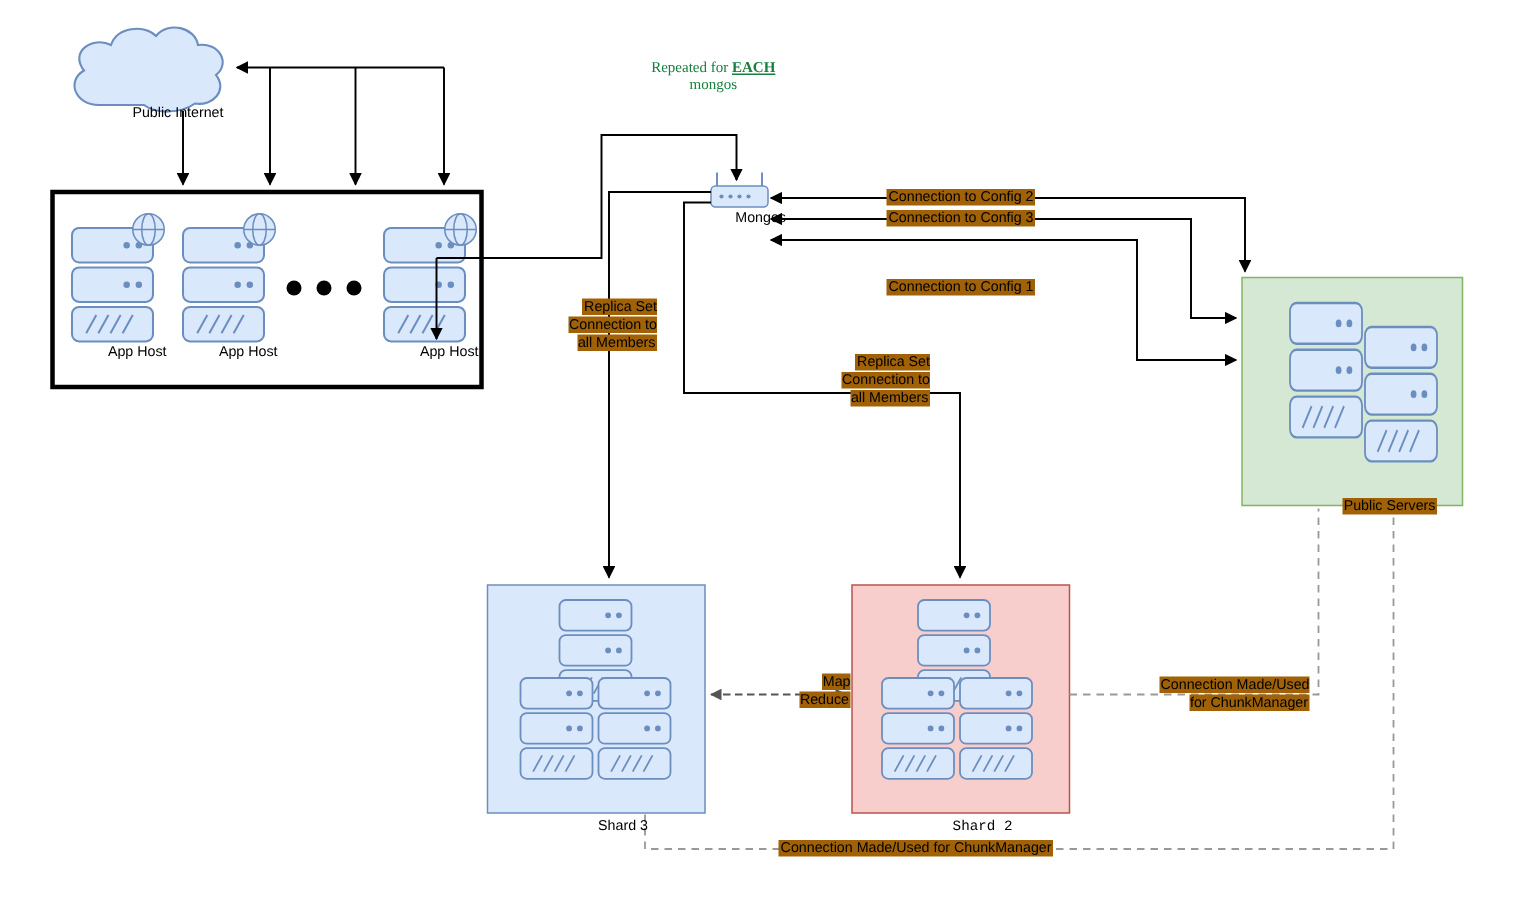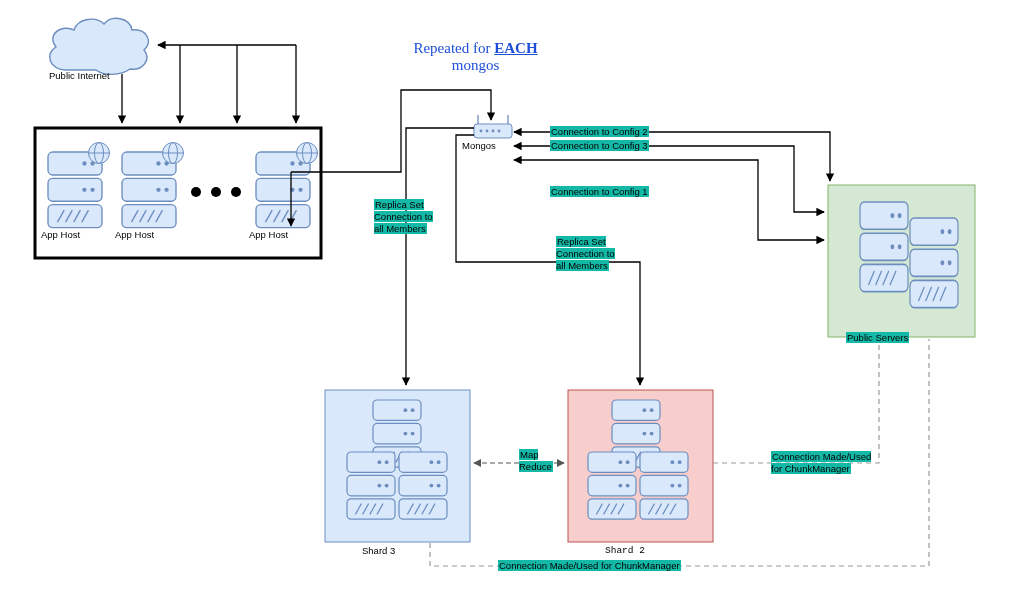--- a/index.html
+++ b/index.html
@@ -1,22 +1,22 @@
 <!DOCTYPE html>
 <html><head>
 <meta charset="utf-8">
 <style>
   html,body{margin:0;padding:0;background:#fff;}
   .canvas{position:relative;width:1024px;height:598px;background:#fff;overflow:hidden;
           font-family:"Liberation Sans",sans-serif;}
   svg.layer{position:absolute;left:0;top:0;}
-  .lbl{position:absolute;font-size:9.5px;line-height:1.25;text-align:left;color:#000;}
-  .lbl .bg{background:#14b8a6;padding:0 1px;}
+  .lbl{position:absolute;font-size:9.5px;line-height:1.25;text-align:right;color:#000;}
+  .lbl .bg{background:#a16207;padding:0 1px;}
   .title{position:absolute;left:393px;top:40px;width:165px;text-align:center;
-         font-family:"Liberation Serif",serif;font-size:15px;color:#1d4ed8;}
+         font-family:"Liberation Serif",serif;font-size:10px;color:#15803d;}
   .title .em{font-weight:bold;text-decoration:underline;}
 </style>
 </head>
 <body>
 
 <div class="canvas">
 
   <svg class="layer" width="1024" height="598" viewBox="0 0 1024 598">
     <defs>
       <marker id="arr" viewBox="0 0 10 10" refX="9" refY="5" markerWidth="6.5" markerHeight="6.5" orient="auto-start-reverse">

